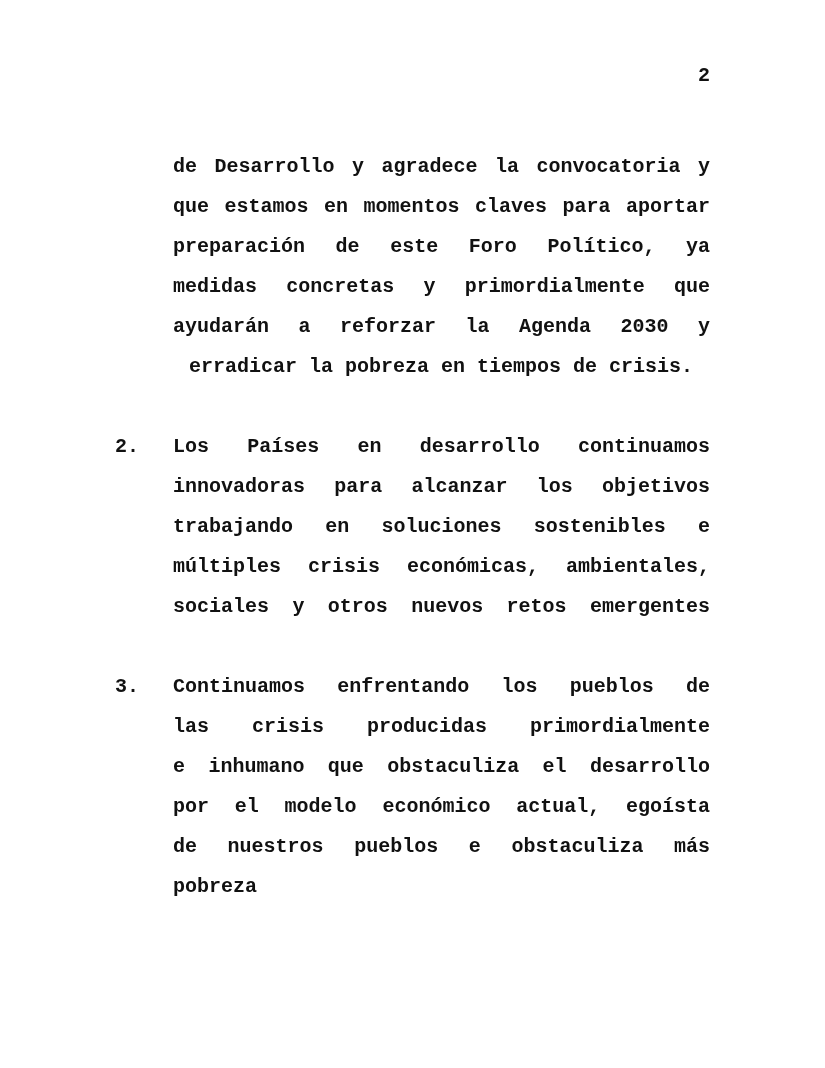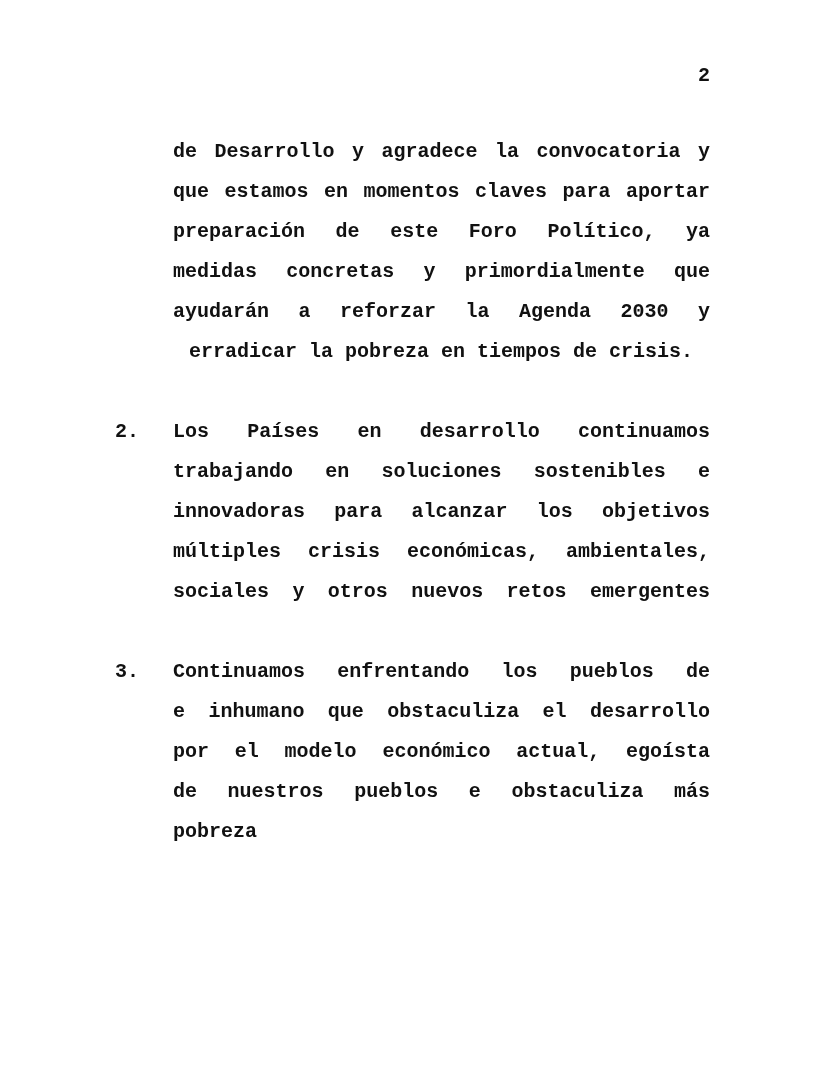--- a/index.html
+++ b/index.html
@@ -21,21 +21,21 @@
   }
   .page-number {
     position: absolute;
     top: 56px;
     left: 115px;
     width: 595px;
     text-align: right;
   }
   .content {
     position: absolute;
-    top: 132px;
+    top: 147px;
     left: 115px;
     width: 595px;
   }
   .para {
     display: flex;
     align-items: flex-start;
     margin-bottom: 40px;
   }
   .para:last-child { margin-bottom: 0; }
   .marker {
@@ -73,31 +73,32 @@
           <div class="line">medidas concretas y primordialmente que</div>
           <div class="line">ayudarán a reforzar la Agenda 2030 y</div>
           <div class="line line-last">erradicar la pobreza en tiempos de crisis.</div>
         </div>
     </div>
 
     <div class="para">
       <div class="marker">2.</div>
       <div class="lines">
           <div class="line">Los Países en desarrollo continuamos</div>
+          <div class="line">innovadoras para alcanzar los objetivos</div>
           <div class="line">trabajando en soluciones sostenibles e</div>
-          <div class="line">innovadoras para alcanzar los objetivos</div>
           <div class="line">múltiples crisis económicas, ambientales,</div>
           <div class="line">sociales y otros nuevos retos emergentes</div>
         </div>
     </div>
 
     <div class="para">
       <div class="marker">3.</div>
       <div class="lines">
           <div class="line">Continuamos enfrentando los pueblos de</div>
+          <div class="line">las crisis producidas primordialmente</div>
           <div class="line">e inhumano que obstaculiza el desarrollo</div>
           <div class="line">por el modelo económico actual, egoísta</div>
           <div class="line">de nuestros pueblos e obstaculiza más pobreza</div>
         </div>
     </div>
 
   </div>
 </div>
 
 </body></html>

